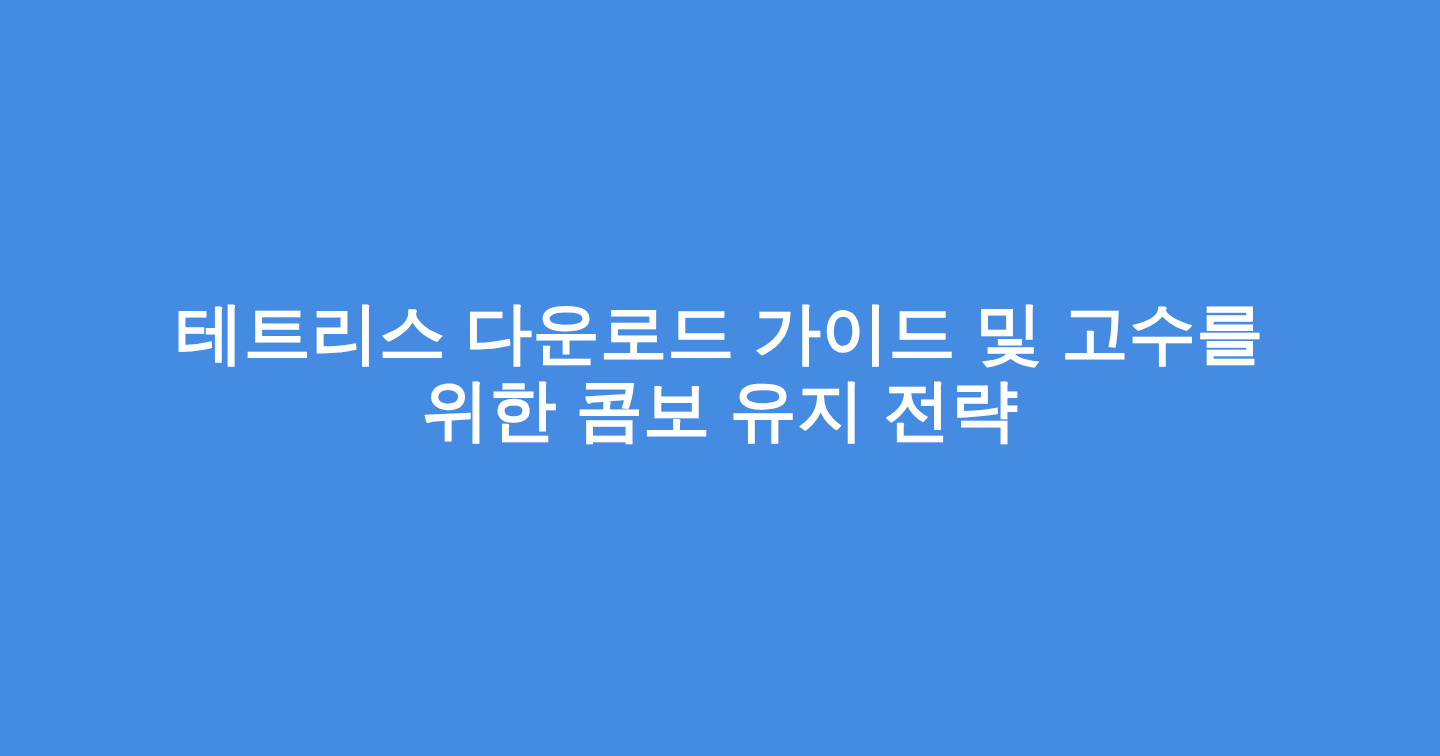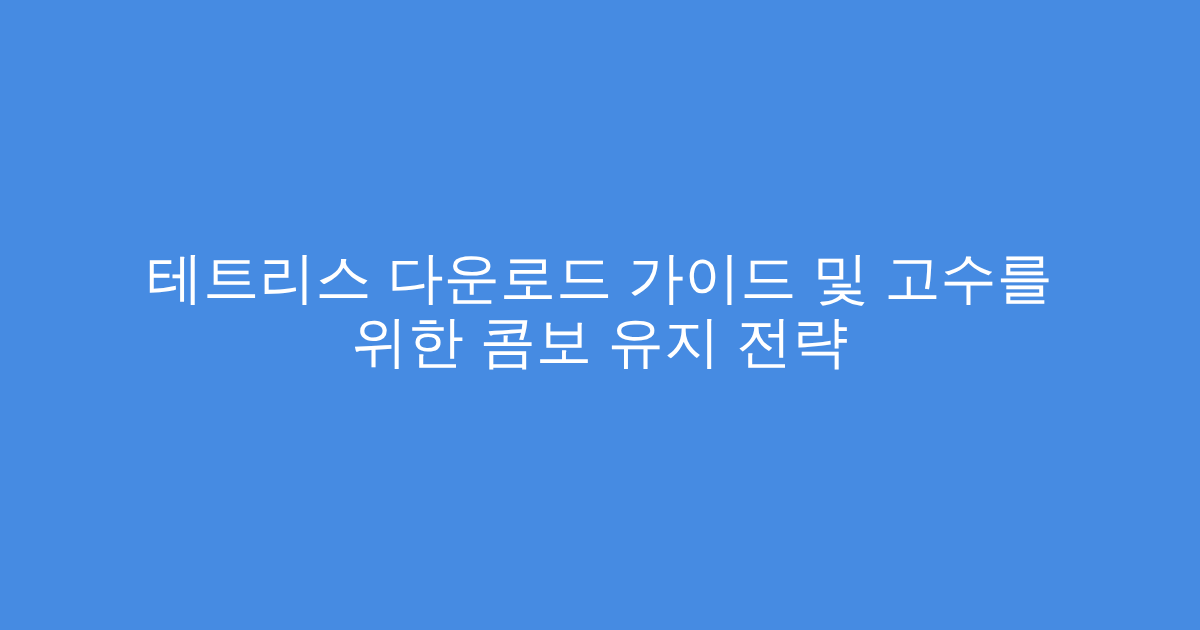--- a/index.html
+++ b/index.html
@@ -37,21 +37,21 @@
   }
 
   .banner-title {
     margin: 0;
     padding: 0;
     width: 100%;
     color: #ffffff;
     font-family: "Liberation Sans", "DejaVu Sans", sans-serif;
     font-size: 56px;
     line-height: 64px;
-    font-weight: 400;
+    font-weight: 700;
     text-align: center;
     letter-spacing: 0.2px;
     word-break: keep-all;
     overflow-wrap: break-word;
     text-rendering: optimizeLegibility;
   }
 </style>
 </head>
 <body>
 

